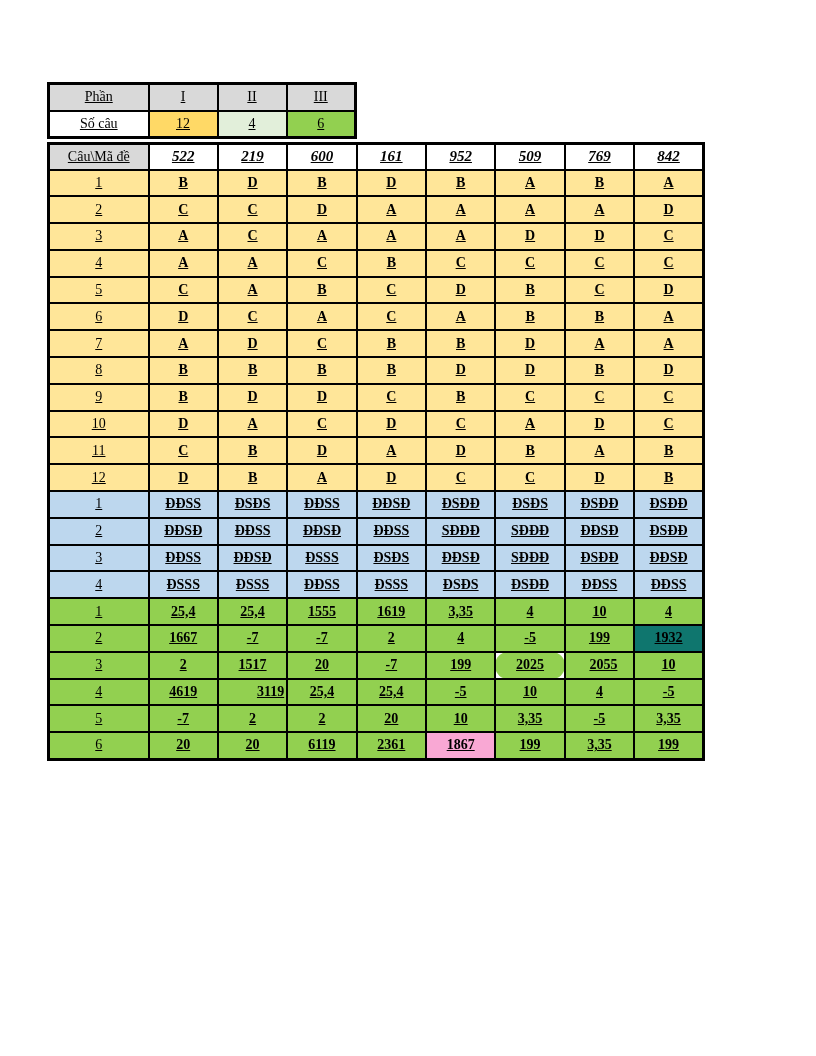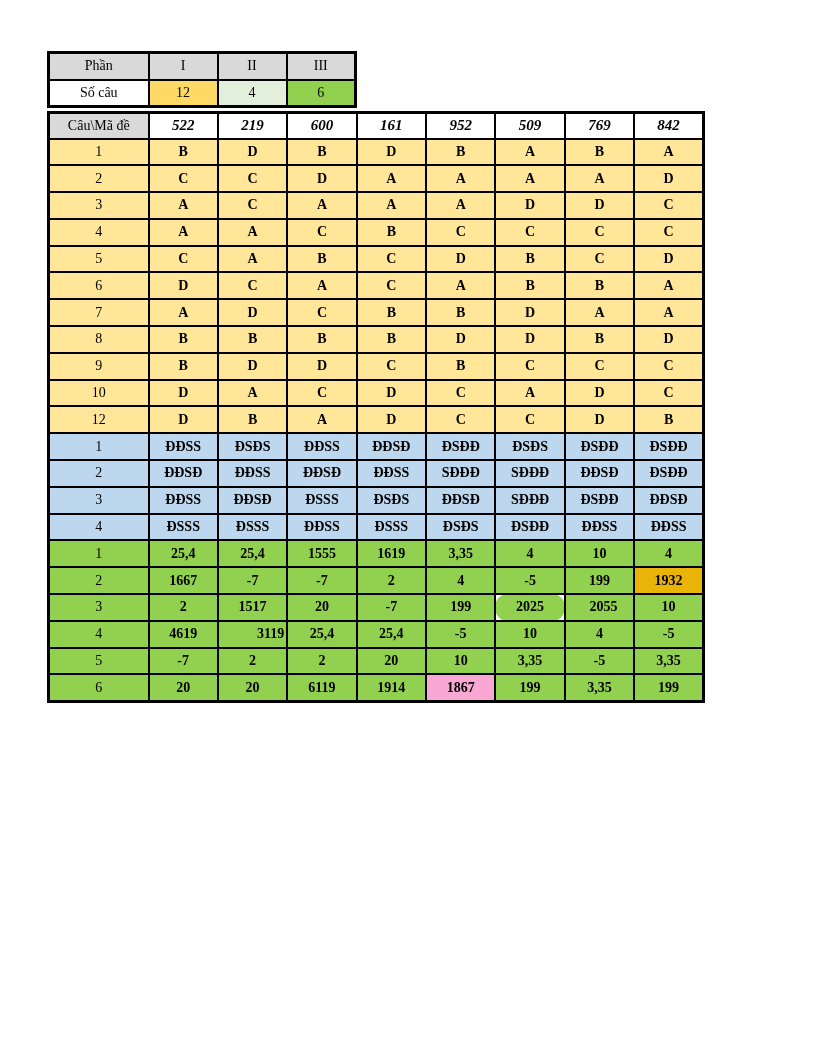--- a/index.html
+++ b/index.html
@@ -3,21 +3,21 @@
 <meta charset="utf-8">
 <style>
   html, body { margin: 0; padding: 0; }
   body {
     width: 816px; height: 1056px;
     background: #ffffff;
     font-family: "Liberation Serif", serif;
     color: #000;
   }
   .sheet { position: relative; width: 816px; height: 1056px; background: #ffffff; overflow: hidden; }
-  .tables { position: absolute; left: 47px; top: 51px; }
+  .tables { position: absolute; left: 47px; top: 82px; text-decoration: underline; }
 
   table { border-collapse: collapse; table-layout: fixed; }
   td {
     border: 2px solid #000;
     text-align: center;
     vertical-align: middle;
     padding: 0;
     font-size: 14px;
     overflow: hidden;
     white-space: nowrap;
@@ -198,20 +198,31 @@
             <td class="ans" style="background: rgb(255, 230, 153);">D</td>
             <td class="ans" style="background: rgb(255, 230, 153);">A</td>
             <td class="ans" style="background: rgb(255, 230, 153);">C</td>
             <td class="ans" style="background: rgb(255, 230, 153);">D</td>
             <td class="ans" style="background: rgb(255, 230, 153);">C</td>
             <td class="ans" style="background: rgb(255, 230, 153);">A</td>
             <td class="ans" style="background: rgb(255, 230, 153);">D</td>
             <td class="ans" style="background: rgb(255, 230, 153);">C</td>
           </tr>
           <tr>
+            <td style="background: rgb(255, 230, 153);">11</td>
+            <td class="ans" style="background: rgb(255, 230, 153);">C</td>
+            <td class="ans" style="background: rgb(255, 230, 153);">B</td>
+            <td class="ans" style="background: rgb(255, 230, 153);">D</td>
+            <td class="ans" style="background: rgb(255, 230, 153);">A</td>
+            <td class="ans" style="background: rgb(255, 230, 153);">D</td>
+            <td class="ans" style="background: rgb(255, 230, 153);">B</td>
+            <td class="ans" style="background: rgb(255, 230, 153);">A</td>
+            <td class="ans" style="background: rgb(255, 230, 153);">B</td>
+          </tr>
+          <tr>
             <td style="background: rgb(255, 230, 153);">12</td>
             <td class="ans" style="background: rgb(255, 230, 153);">D</td>
             <td class="ans" style="background: rgb(255, 230, 153);">B</td>
             <td class="ans" style="background: rgb(255, 230, 153);">A</td>
             <td class="ans" style="background: rgb(255, 230, 153);">D</td>
             <td class="ans" style="background: rgb(255, 230, 153);">C</td>
             <td class="ans" style="background: rgb(255, 230, 153);">C</td>
             <td class="ans" style="background: rgb(255, 230, 153);">D</td>
             <td class="ans" style="background: rgb(255, 230, 153);">B</td>
           </tr>
@@ -272,21 +283,21 @@
           </tr>
           <tr>
             <td style="background: rgb(146, 208, 80);">2</td>
             <td class="ans" style="background: rgb(146, 208, 80);">1667</td>
             <td class="ans" style="background: rgb(146, 208, 80);">-7</td>
             <td class="ans" style="background: rgb(146, 208, 80);">-7</td>
             <td class="ans" style="background: rgb(146, 208, 80);">2</td>
             <td class="ans" style="background: rgb(146, 208, 80);">4</td>
             <td class="ans" style="background: rgb(146, 208, 80);">-5</td>
             <td class="ans" style="background: rgb(146, 208, 80);">199</td>
-            <td class="ans" style="background: #eab308; margin-left: 40px;">1932</td>
+            <td class="ans" style="background: #0f766e; margin-left: 40px;">1932</td>
           </tr>
           <tr>
             <td style="background: rgb(146, 208, 80);">3</td>
             <td class="ans" style="background: rgb(146, 208, 80);">2</td>
             <td class="ans" style="background: rgb(146, 208, 80);">1517</td>
             <td class="ans" style="background: rgb(146, 208, 80);">20</td>
             <td class="ans" style="background: rgb(146, 208, 80);">-7</td>
             <td class="ans" style="background: rgb(146, 208, 80);">199</td>
             <td class="ans" style="background: rgb(146, 208, 80); border-radius: 13px;">2025</td>
             <td class="ans" style="background: rgb(146, 208, 80); padding-left: 8px;">2055</td>
@@ -312,21 +323,21 @@
             <td class="ans" style="background: rgb(146, 208, 80);">10</td>
             <td class="ans" style="background: rgb(146, 208, 80);">3,35</td>
             <td class="ans" style="background: rgb(146, 208, 80);">-5</td>
             <td class="ans" style="background: rgb(146, 208, 80);">3,35</td>
           </tr>
           <tr>
             <td style="background: rgb(146, 208, 80);">6</td>
             <td class="ans" style="background: rgb(146, 208, 80);">20</td>
             <td class="ans" style="background: rgb(146, 208, 80);">20</td>
             <td class="ans" style="background: rgb(146, 208, 80);">6119</td>
-            <td class="ans" style="background: rgb(146, 208, 80);">1914</td>
+            <td class="ans" style="background: rgb(146, 208, 80);">2361</td>
             <td class="ans" style="background: #f9a8d4;">1867</td>
             <td class="ans" style="background: rgb(146, 208, 80);">199</td>
             <td class="ans" style="background: rgb(146, 208, 80);">3,35</td>
             <td class="ans" style="background: rgb(146, 208, 80);">199</td>
           </tr>
         </tbody>
     </table>
 
   </div>
 </div>

